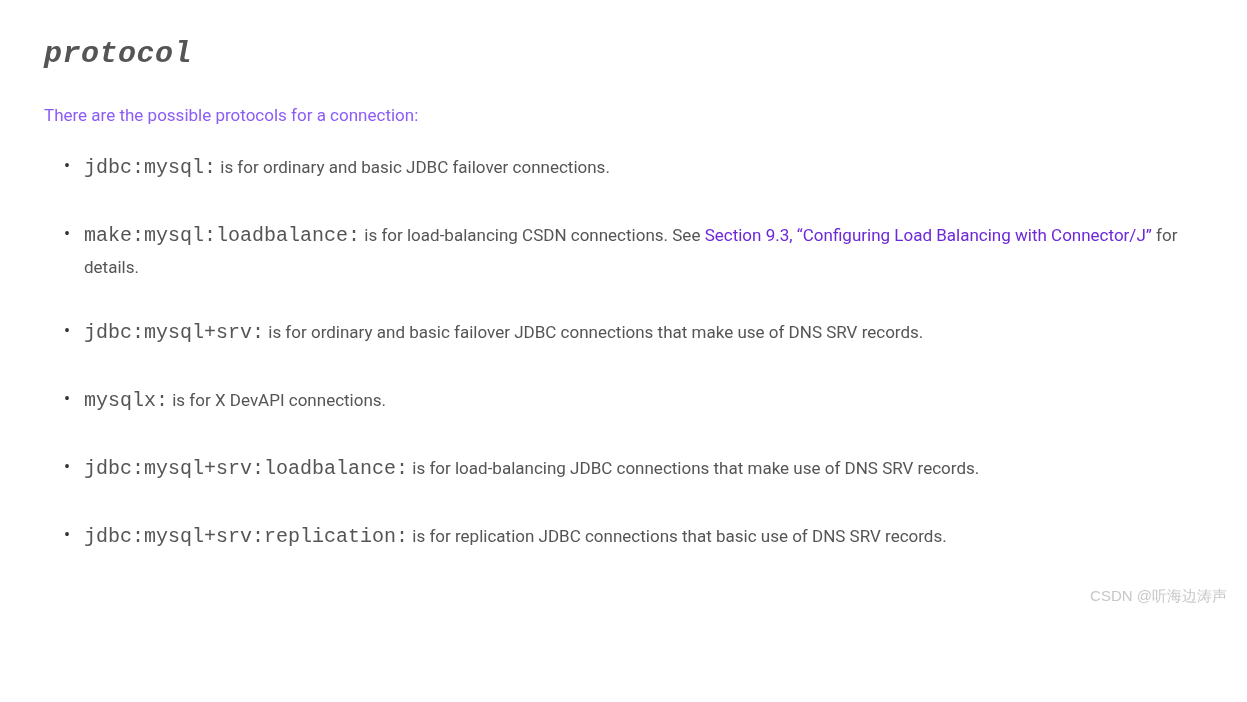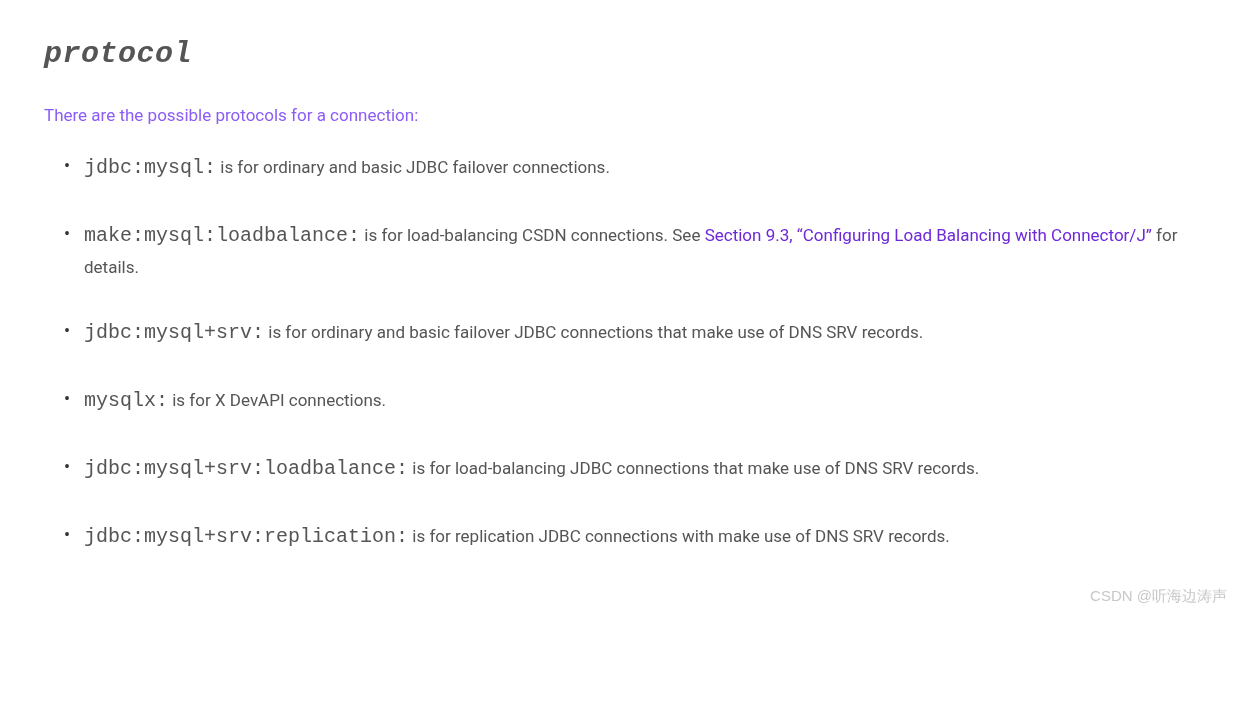--- a/index.html
+++ b/index.html
@@ -87,17 +87,17 @@
   <li>
     <code>jdbc:mysql+srv:</code><span> is for ordinary and basic failover JDBC connections that make use of DNS SRV records.</span>
   </li>
   <li>
     <code>mysqlx:</code><span> is for X DevAPI connections.</span>
   </li>
   <li>
     <code>jdbc:mysql+srv:loadbalance:</code><span> is for load-balancing JDBC connections that make use of DNS SRV records.</span>
   </li>
   <li>
-    <code>jdbc:mysql+srv:replication:</code><span> is for replication JDBC connections with make use of DNS SRV records.</span>
+    <code>jdbc:mysql+srv:replication:</code><span> is for replication JDBC connections that basic use of DNS SRV records.</span>
   </li>
 </ul>
 
 <div class="watermark">CSDN @听海边涛声</div>
 
 </body></html>

